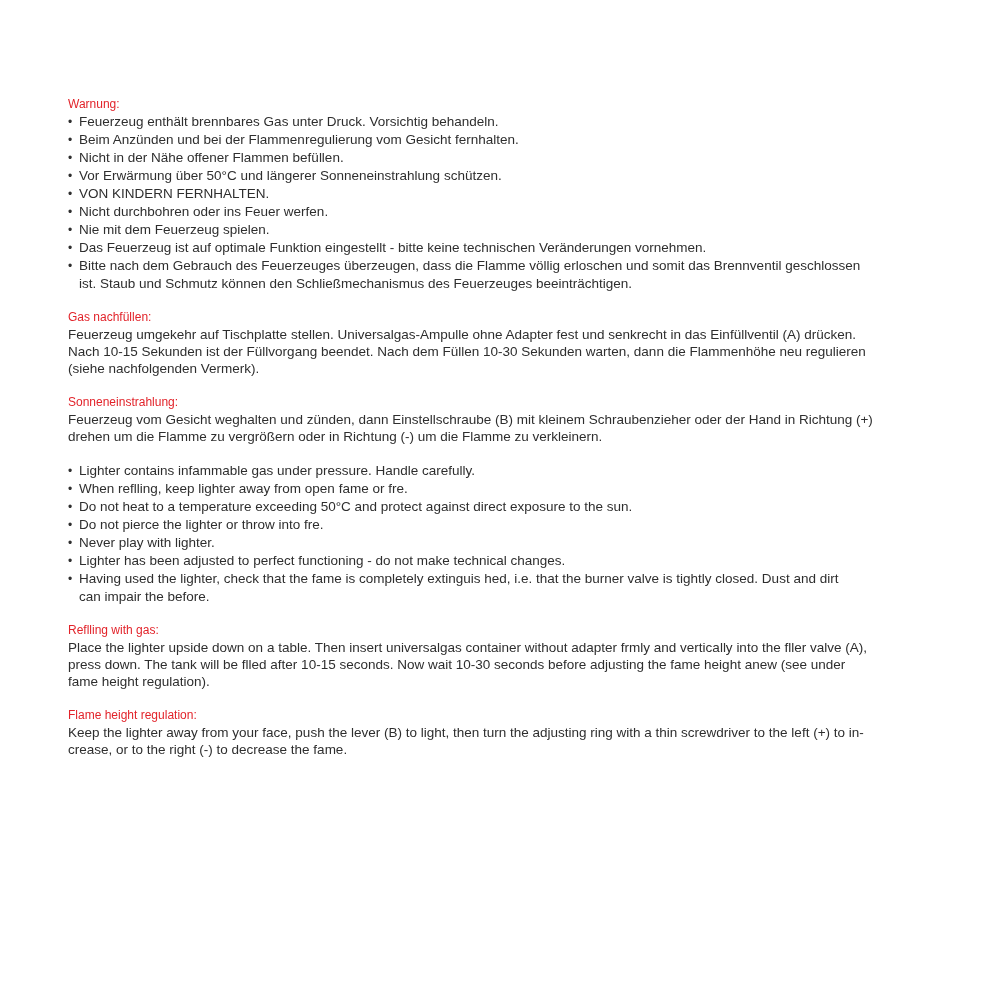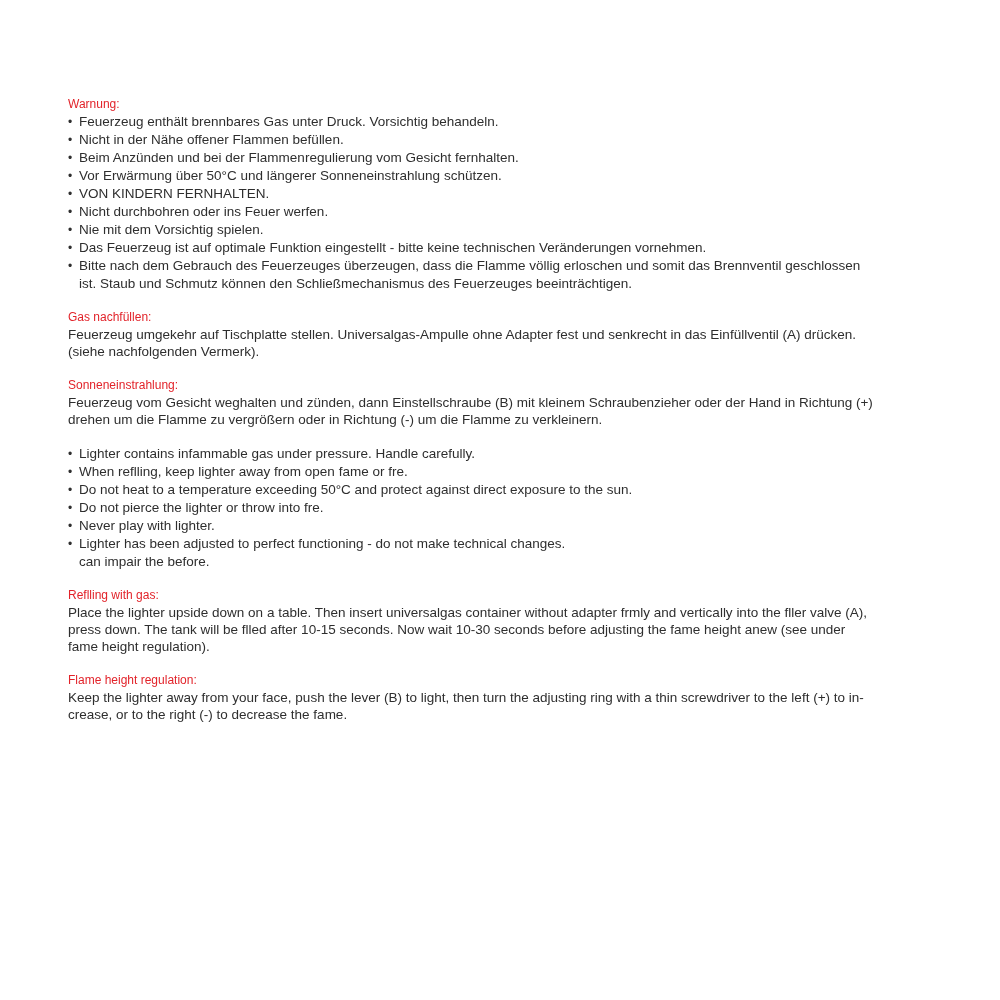--- a/index.html
+++ b/index.html
@@ -24,50 +24,52 @@
   .blt { display:inline-block; width:11px; font-size:12px; }
 </style>
 </head>
 <body>
 
 <div class="page">
 
   <section>
     <div class="hd">Warnung:</div>
     <div class="ln"><span class="blt">•</span><span>Feuerzeug enthält brennbares Gas unter Druck. Vorsichtig behandeln.</span></div>
+    <div class="ln"><span class="blt">•</span><span>Beim Anzünden und bei der Flammenregulierung vom Gesicht fernhalten.</span></div>
     <div class="ln"><span class="blt">•</span><span>Nicht in der Nähe offener Flammen befüllen.</span></div>
-    <div class="ln"><span class="blt">•</span><span>Beim Anzünden und bei der Flammenregulierung vom Gesicht fernhalten.</span></div>
     <div class="ln"><span class="blt">•</span><span>Vor Erwärmung über 50°C und längerer Sonneneinstrahlung schützen.</span></div>
     <div class="ln"><span class="blt">•</span><span>VON KINDERN FERNHALTEN.</span></div>
     <div class="ln"><span class="blt">•</span><span>Nicht durchbohren oder ins Feuer werfen.</span></div>
-    <div class="ln"><span class="blt">•</span><span>Nie mit dem Vorsichtig spielen.</span></div>
+    <div class="ln"><span class="blt">•</span><span>Nie mit dem Feuerzeug spielen.</span></div>
     <div class="ln"><span class="blt">•</span><span>Das Feuerzeug ist auf optimale Funktion eingestellt - bitte keine technischen Veränderungen vornehmen.</span></div>
     <div class="ln"><span class="blt">•</span><span>Bitte nach dem Gebrauch des Feuerzeuges überzeugen, dass die Flamme völlig erloschen und somit das Brennventil geschlossen</span></div>
     <div class="ln cont">ist. Staub und Schmutz können den Schließmechanismus des Feuerzeuges beeinträchtigen.</div>
   </section>
 
   <section>
     <div class="hd">Gas nachfüllen:</div>
     <div class="ln">Feuerzeug umgekehr auf Tischplatte stellen. Universalgas-Ampulle ohne Adapter fest und senkrecht in das Einfüllventil (A) drücken.</div>
+    <div class="ln">Nach 10-15 Sekunden ist der Füllvorgang beendet. Nach dem Füllen 10-30 Sekunden warten, dann die Flammenhöhe neu regulieren</div>
     <div class="ln">(siehe nachfolgenden Vermerk).</div>
   </section>
 
   <section>
     <div class="hd">Sonneneinstrahlung:</div>
     <div class="ln">Feuerzeug vom Gesicht weghalten und zünden, dann Einstellschraube (B) mit kleinem Schraubenzieher oder der Hand in Richtung (+)</div>
     <div class="ln">drehen um die Flamme zu vergrößern oder in Richtung (-) um die Flamme zu verkleinern.</div>
   </section>
 
   <section>
     <div class="ln"><span class="blt">•</span><span>Lighter contains infammable gas under pressure. Handle carefully.</span></div>
     <div class="ln"><span class="blt">•</span><span>When reflling, keep lighter away from open fame or fre.</span></div>
     <div class="ln"><span class="blt">•</span><span>Do not heat to a temperature exceeding 50°C and protect against direct exposure to the sun.</span></div>
     <div class="ln"><span class="blt">•</span><span>Do not pierce the lighter or throw into fre.</span></div>
     <div class="ln"><span class="blt">•</span><span>Never play with lighter.</span></div>
     <div class="ln"><span class="blt">•</span><span>Lighter has been adjusted to perfect functioning - do not make technical changes.</span></div>
+    <div class="ln"><span class="blt">•</span><span>Having used the lighter, check that the fame is completely extinguis hed, i.e. that the burner valve is tightly closed. Dust and dirt</span></div>
     <div class="ln cont">can impair the before.</div>
   </section>
 
   <section>
     <div class="hd">Reflling with gas:</div>
     <div class="ln">Place the lighter upside down on a table. Then insert universalgas container without adapter frmly and vertically into the fller valve (A),</div>
     <div class="ln">press down. The tank will be flled after 10-15 seconds. Now wait 10-30 seconds before adjusting the fame height anew (see under</div>
     <div class="ln">fame height regulation).</div>
   </section>
 

